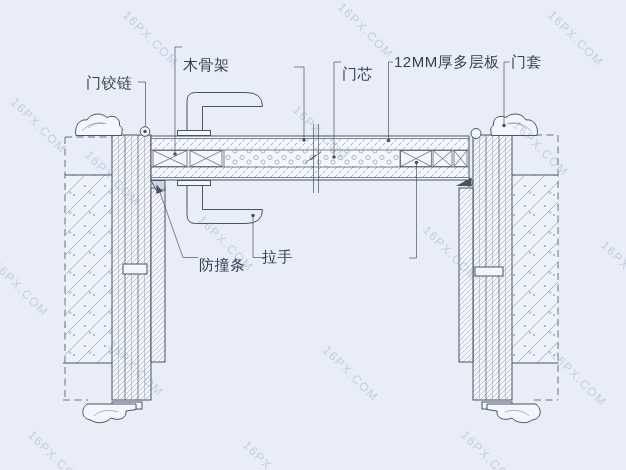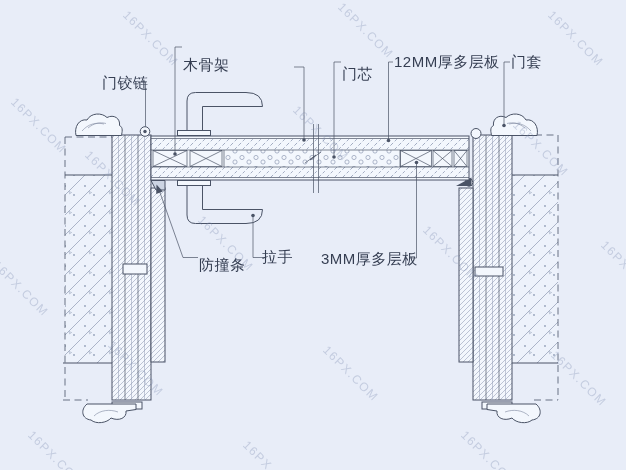--- a/index.html
+++ b/index.html
@@ -174,28 +174,27 @@
         <circle cx="504" cy="125.5" r="1.8" class="dot"></circle>
       <path class="lnt" d="M198,257.5 H183 L158,187"></path>
       <path class="dark" d="M156.5,184.5 L162.8,191.5 L156.2,193.9 Z"></path>
       <path class="lnt" d="M266,257.5 H253 V217"></path>
         <circle cx="253" cy="215.5" r="1.8" class="dot"></circle>
       <path class="lnt" d="M409,258 H416.5 V164"></path>
         <circle cx="416.5" cy="162.5" r="1.8" class="dot"></circle>
     </g>
   </svg>
 
-  <div class="lbl" style="left:102px;top:74px">门铰链</div>
+  <div class="lbl" style="left:86px;top:74px">门铰链</div>
   <div class="lbl" style="left:183px;top:56px">木骨架</div>
   <div class="lbl" style="left:342px;top:65px">门芯</div>
   <div class="lbl" style="left:394px;top:53px">12MM厚多层板</div>
   <div class="lbl" style="left:511px;top:53px">门套</div>
   <div class="lbl" style="left:199px;top:256px">防撞条</div>
   <div class="lbl" style="left:262px;top:248px">拉手</div>
-  <div class="lbl" style="left:321px;top:250px">3MM厚多层板</div>
 
   <div id="wm-layer">
       <span class="wm" style="left: 18px; top: 95px;">16PX.COM</span>
       <span class="wm" style="left: 130px; top: 8px;">16PX.COM</span>
       <span class="wm" style="left: 345px; top: 0px;">16PX.COM</span>
       <span class="wm" style="left: 555px; top: 8px;">16PX.COM</span>
       <span class="wm" style="left: 92px; top: 148px;">16PX.COM</span>
       <span class="wm" style="left: 300px; top: 103px;">16PX.COM</span>
       <span class="wm" style="left: 520px; top: 118px;">16PX.COM</span>
       <span class="wm" style="left: 0px; top: 258px;">16PX.COM</span>

